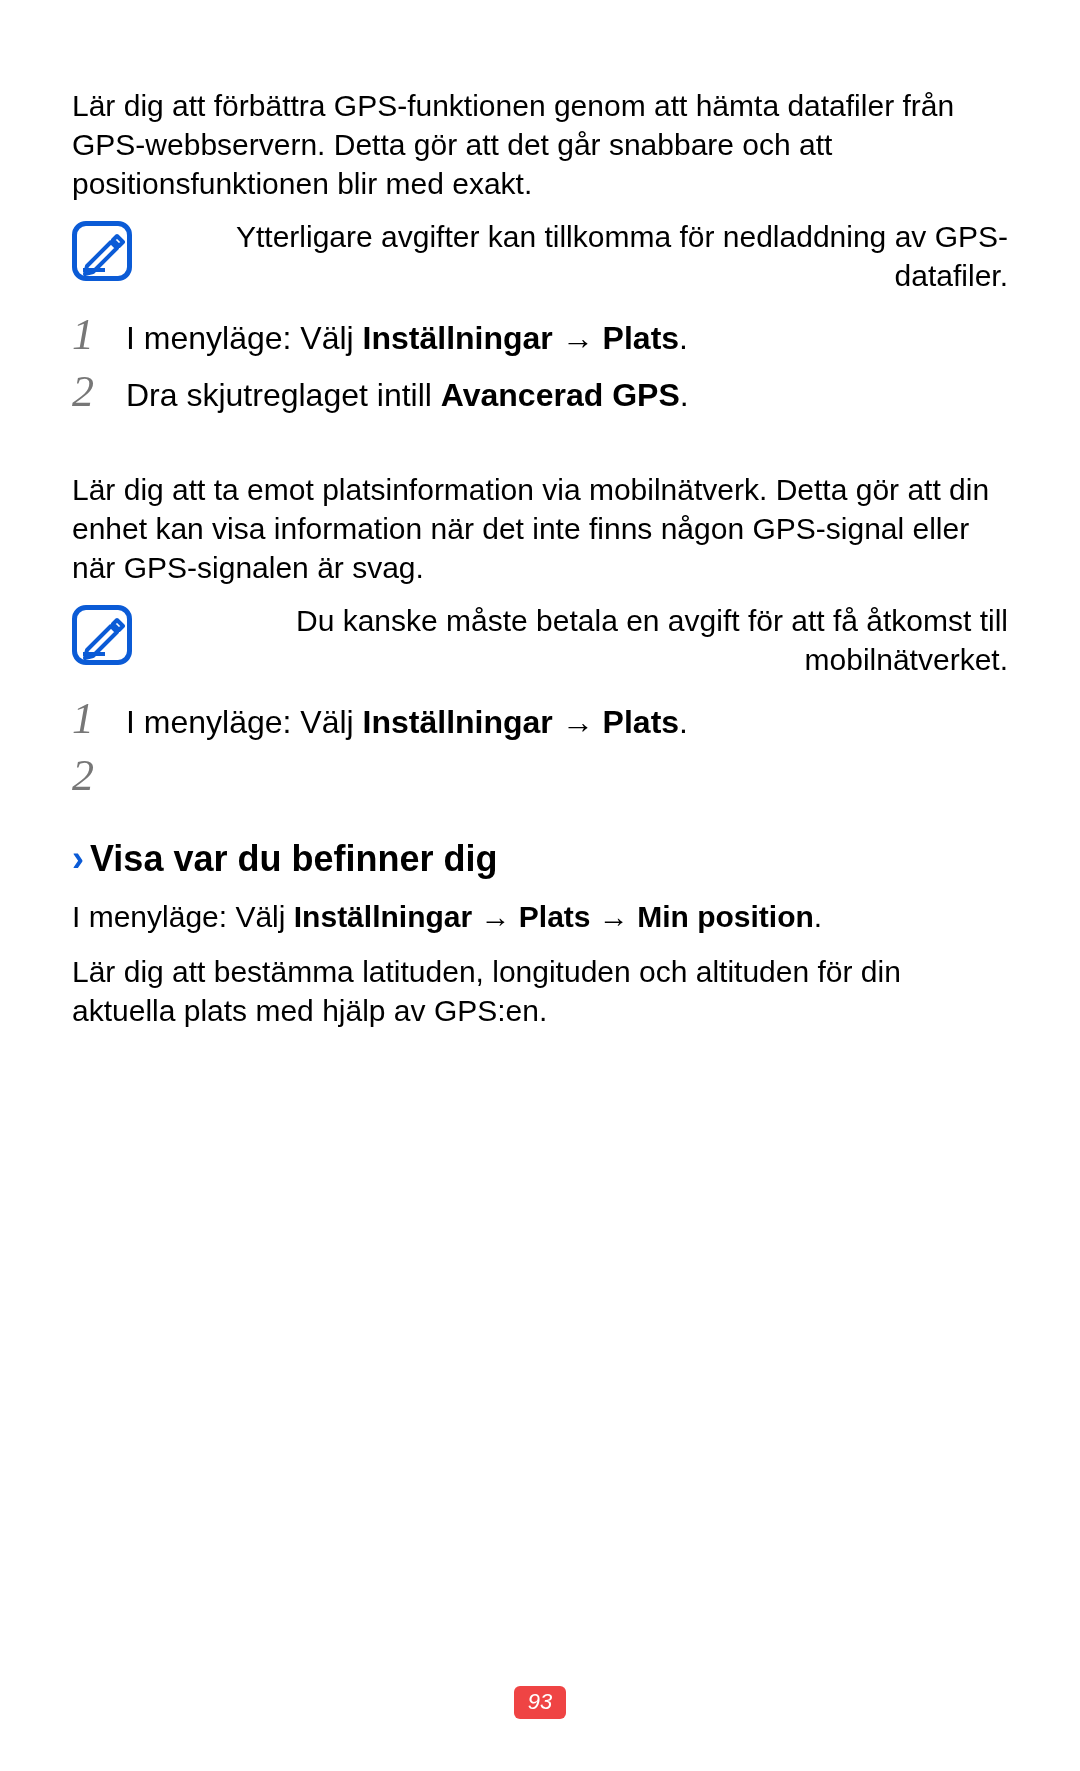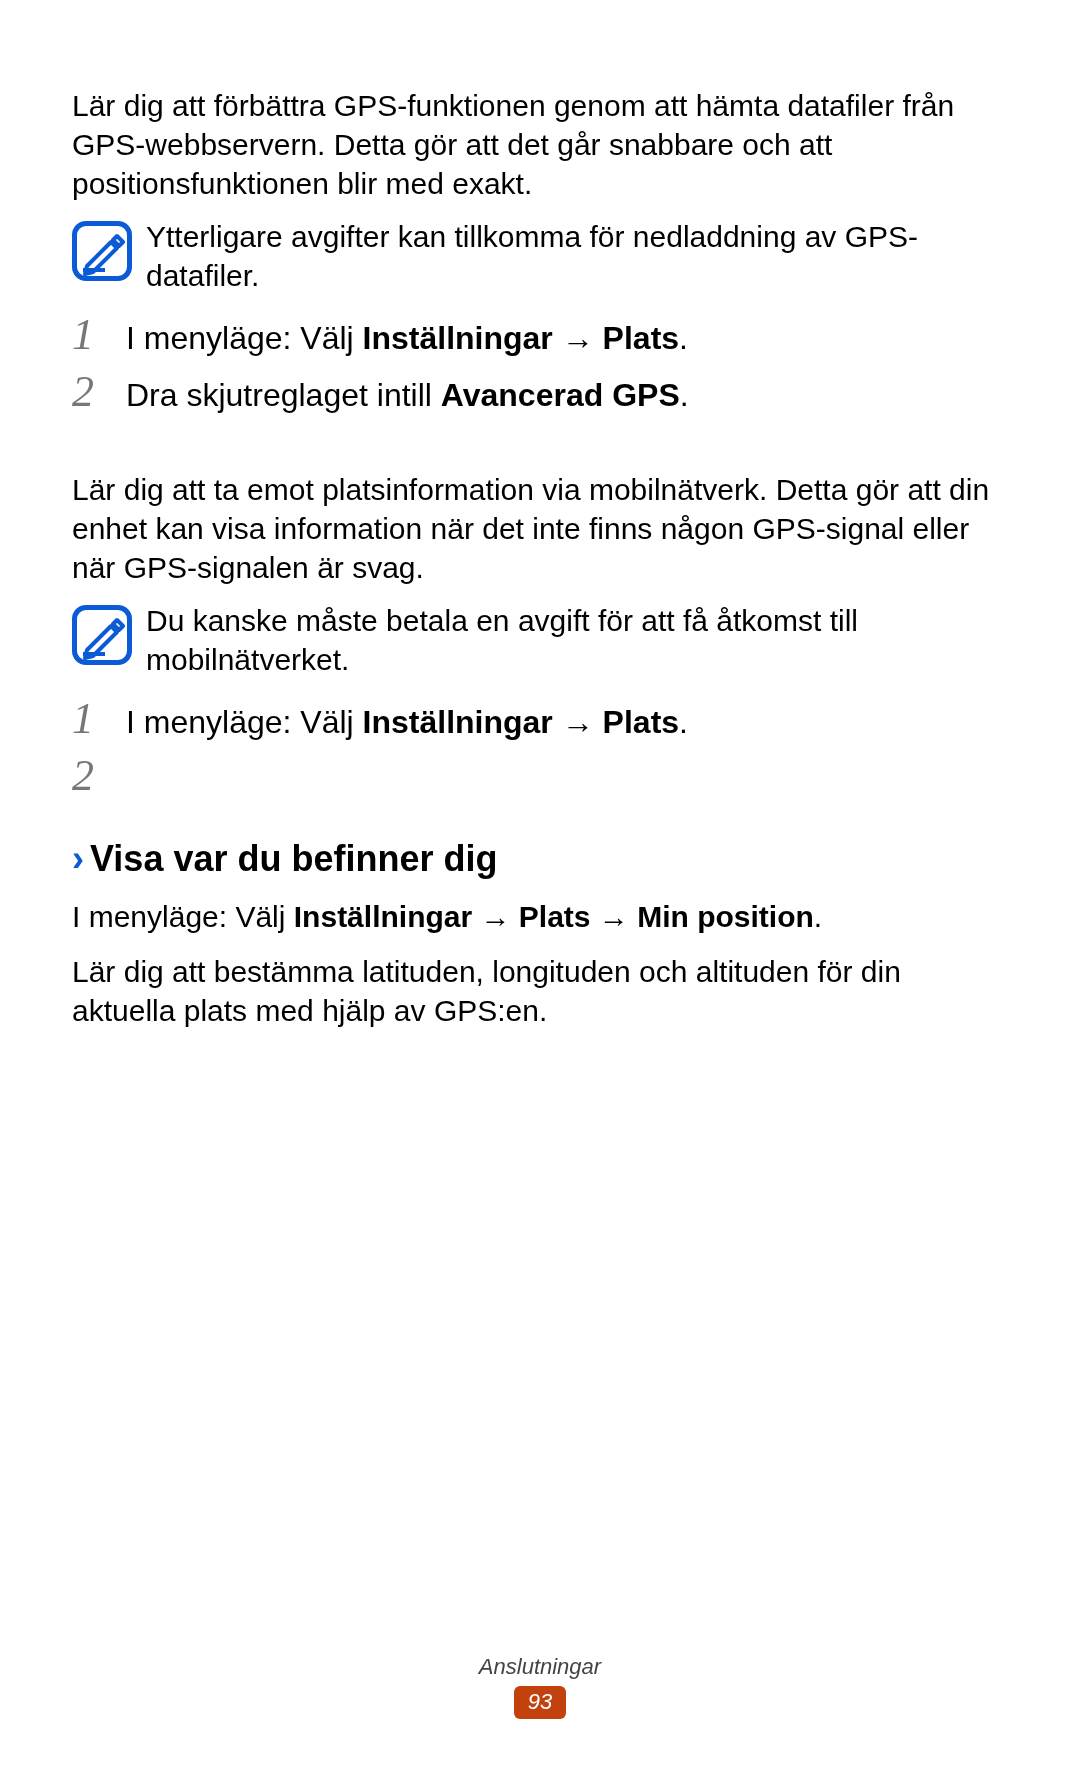--- a/index.html
+++ b/index.html
@@ -44,20 +44,21 @@
     height: 60px;
     border: 5px solid #0b5bd6;
     border-radius: 14px;
     position: relative;
     margin-top: 4px;
   }
   .note-icon svg { display: block; }
   .note-text {
     font-size: 30px;
     line-height: 1.3;
+    text-align: right;
   }
   .step-row {
     display: flex;
     align-items: baseline;
     gap: 24px;
     margin: 0 0 10px 0;
   }
   .step-num {
     font-family: Georgia, "Times New Roman", serif;
     font-style: italic;
@@ -82,21 +83,21 @@
     text-align: center;
   }
   .footer-label {
     font-style: italic;
     font-size: 22px;
     color: #444;
     margin-bottom: 6px;
   }
   .footer-badge {
     display: inline-block;
-    background: #c2410c;
+    background: #ef4444;
     color: #fff;
     font-style: italic;
     font-size: 22px;
     padding: 2px 14px;
     border-radius: 6px;
     line-height: 1.3;
   }
 </style>
 </head>
 <body>
@@ -154,15 +155,14 @@
     <span class="chev">›</span><span>Visa var du befinner dig</span>
   </h2>
   <p class="body-text">
     <span>I menyläge: Välj </span><b>Inställningar</b><b class="arrow"> → </b><b>Plats</b><b class="arrow"> → </b><b>Min position</b><span>.</span>
   </p>
   <p class="body-text">Lär dig att bestämma latituden, longituden och altituden för din aktuella plats med hjälp av GPS:en.</p>
 
 </div>
 
 <div class="footer">
-  <div class="footer-label">Anslutningar</div>
   <div class="footer-badge">93</div>
 </div>
 
 </body></html>

